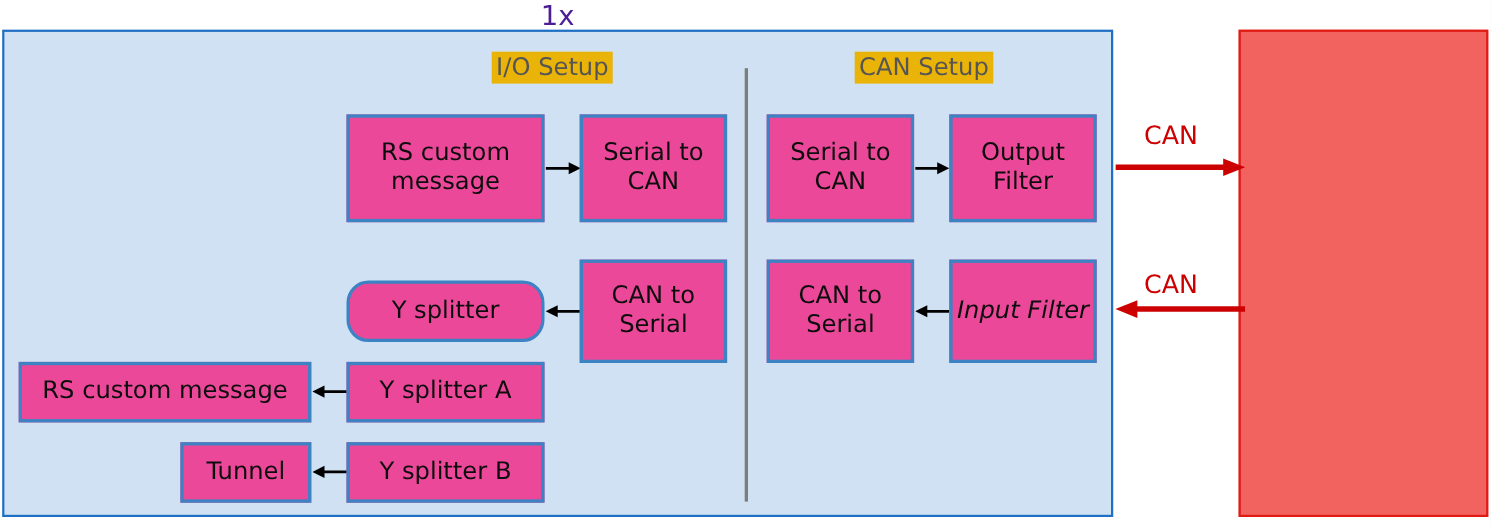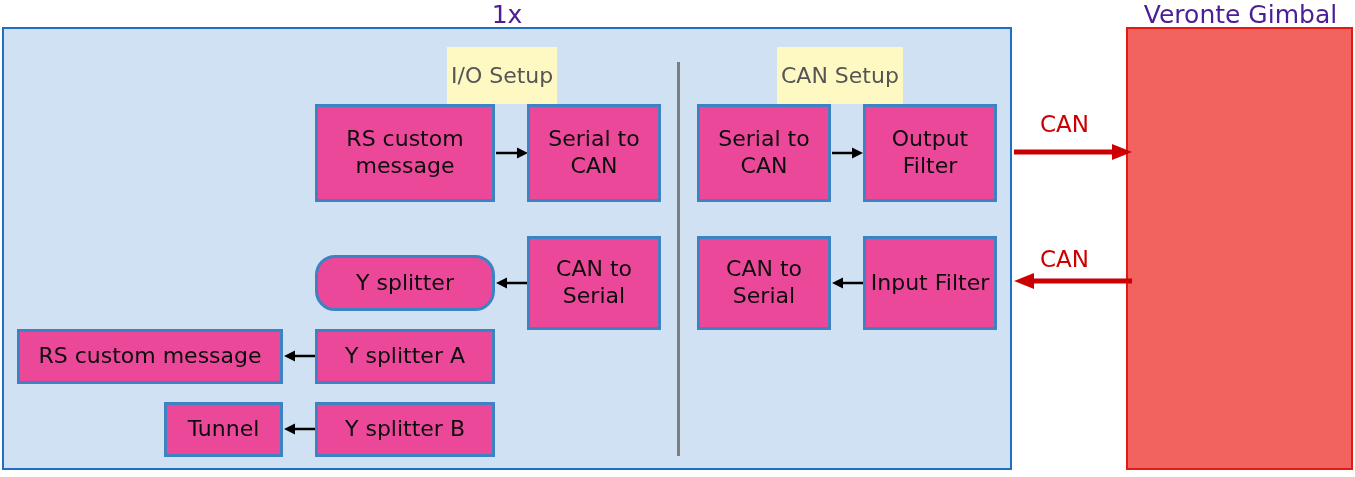--- a/index.html
+++ b/index.html
@@ -47,23 +47,23 @@
     background: #f2635f;
     border: 2px solid #e01b14;
     box-sizing: border-box;
   }
 
   
   .section-header {
     position: absolute;
     font-size: 22px;
     color: #555555;
-    background: #fef9c3;
+    background: #eab308;
     line-height: 1.15;
-    padding: 16px 4px;
+    padding: 2px 4px;
     white-space: nowrap;
   }
   #hdr-io  { left: 447px; top: 47px; }
   #hdr-can { left: 777px; top: 47px; }
 
   
   #divider {
     position: absolute;
     left: 677px; top: 62px;
     width: 3px; height: 394px;
@@ -101,21 +101,20 @@
     white-space: nowrap;
   }
 </style>
 </head>
 <body>
 
 <div id="stage">
 
   <div class="title" id="title-1x">1x</div>
 
-  <div class="title" id="title-gimbal">Veronte Gimbal</div>
 
   <div id="local-panel"></div>
 
   <div id="gimbal-panel"></div>
 
   <div class="section-header" id="hdr-io">I/O Setup</div>
 
   <div class="section-header" id="hdr-can">CAN Setup</div>
 
   <div id="divider"></div>
@@ -164,21 +163,21 @@
 
   <div class="box" style="left:697px; top:236px; width:134px; height:94px;">CAN to Serial</div>
 
   <div class="arrow" style="left:832px; top:276px; width:31px;">
     <svg width="31" height="14" viewBox="0 0 31 14">
       <line x1="8" y1="7" x2="31" y2="7" stroke="#000000" stroke-width="2.5"></line>
       <polygon points="0,7 11,12.5 11,1.5" fill="#000000"></polygon>
     </svg>
   </div>
 
-  <div class="box" style="left:863px; top:236px; width:134px; height:94px;">Input Filter</div>
+  <div class="box" style="left:863px; top:236px; width:134px; height:94px;font-style:italic;">Input Filter</div>
 
   <div class="can-label" style="left:1040px; top:248px;">CAN</div>
 
   <div class="arrow" style="left:1014px; top:272px; width:118px; height:18px;">
     <svg width="118" height="18" viewBox="0 0 118 18">
       <line x1="17" y1="9" x2="118" y2="9" stroke="#cc0000" stroke-width="5"></line>
       <polygon points="0,9 20,17 20,1" fill="#cc0000"></polygon>
     </svg>
   </div>
 

